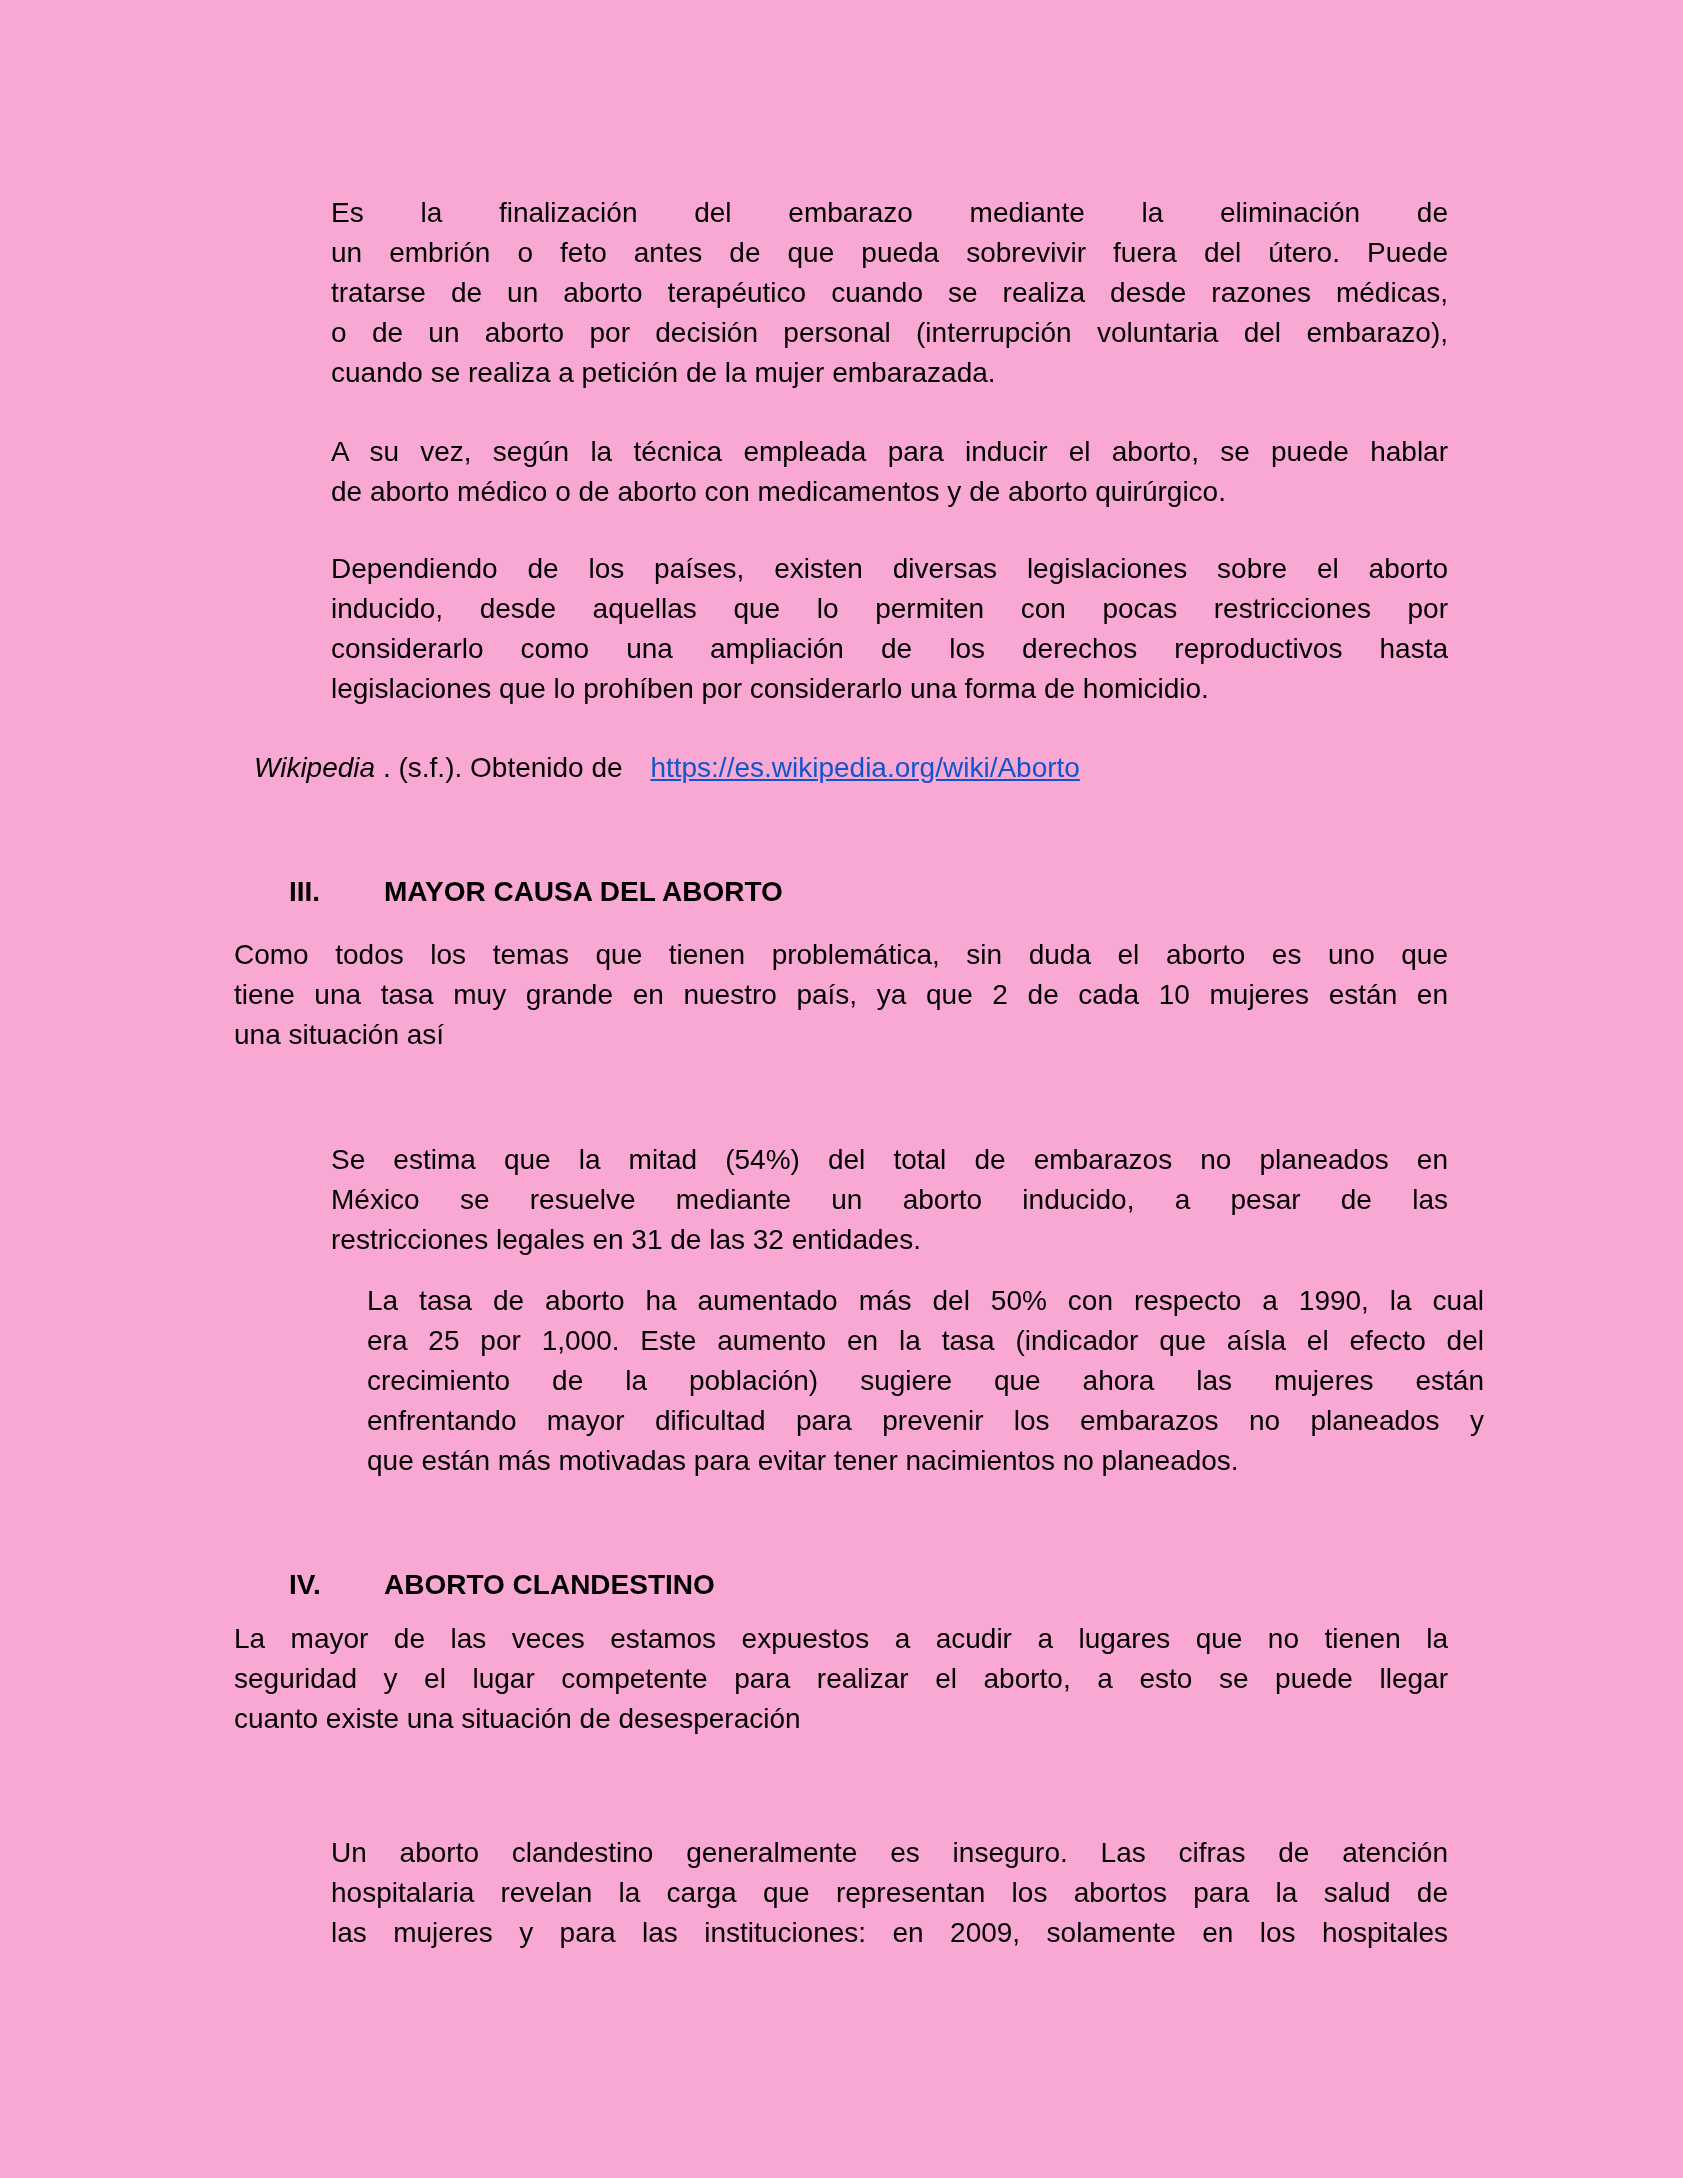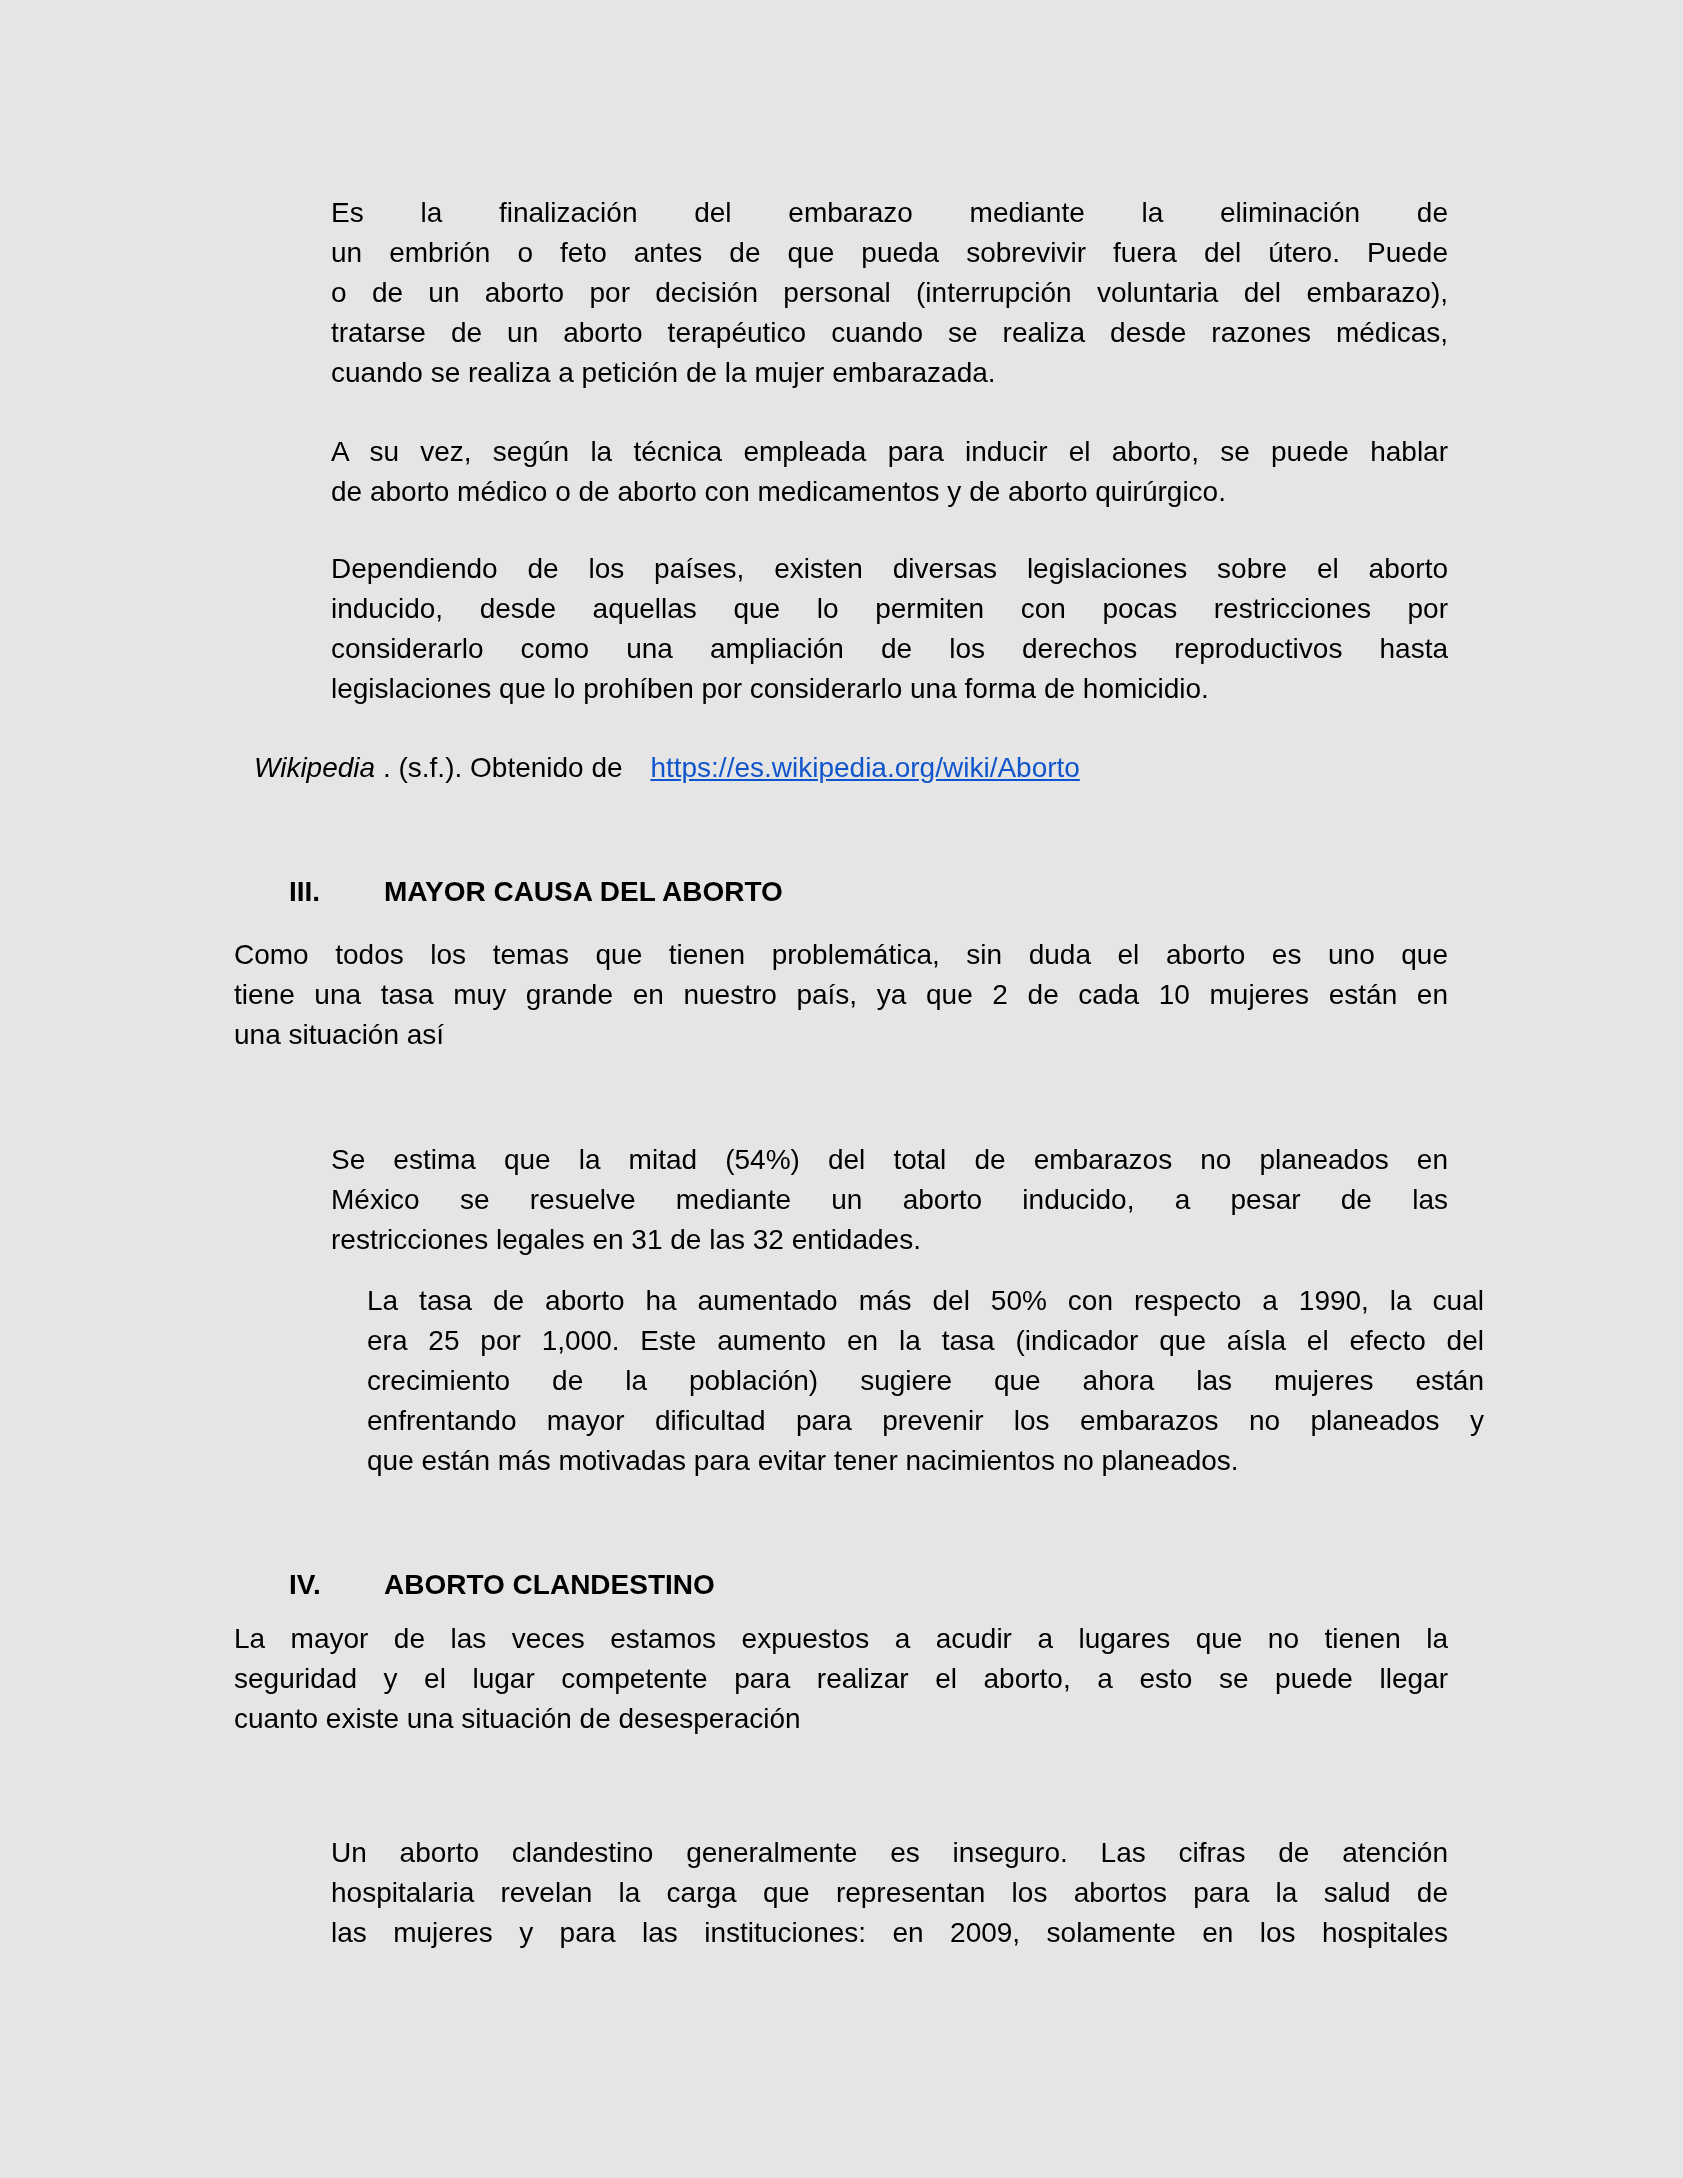--- a/index.html
+++ b/index.html
@@ -1,39 +1,39 @@
 <!DOCTYPE html>
 <html><head>
 <meta charset="utf-8">
 <style>
   html, body { margin: 0; padding: 0; background: #ffffff; }
   body { width: 1683px; height: 2178px; position: relative; overflow: hidden;
          font-family: "Liberation Sans", sans-serif; color: #000; }
-  .page { position: absolute; left: 0; top: 0; width: 1683px; height: 2178px; background: #e5e5e5; }
+  .page { position: absolute; left: 0; top: 0; width: 1683px; height: 2178px; background: #f9a8d4; }
   .blk { position: absolute; font-size: 28px; line-height: 40px; margin: 0; }
   .quote { left: 331px; width: 1117px; }
   .body { left: 234px; width: 1214px; }
   .line { display: block; white-space: nowrap; }
   .jline { display: block; text-align: justify; text-align-last: justify; white-space: normal; height: 40px; overflow: hidden; }
   .heading { position: absolute; font-weight: bold; font-size: 28px; line-height: 40px; }
   .heading .num { position: absolute; left: 4px; text-align: center; }
   .heading .txt { position: absolute; left: 99px; white-space: nowrap; }
   .link { color: #1155cc; text-decoration: underline; margin-left: 20px; }
   .cite-src { font-style: italic; margin-left: 20px; }
 </style>
 </head>
 <body>
 
 <div class="page">
 
   <div class="blk quote" style="top:193px;">
     <span class="jline">Es la finalización del embarazo mediante la eliminación de</span>
     <span class="jline">un embrión o feto antes de que pueda sobrevivir fuera del útero.  Puede</span>
+    <span class="jline">tratarse de un aborto terapéutico cuando se realiza desde razones médicas,</span>
     <span class="jline">o de un aborto por decisión personal (interrupción voluntaria del embarazo),</span>
-    <span class="jline">tratarse de un aborto terapéutico cuando se realiza desde razones médicas,</span>
     <span class="line">cuando se realiza a petición de la mujer embarazada.</span>
   </div>
 
   <div class="blk quote" style="top:432px;">
     <span class="jline">A su vez, según la técnica empleada para inducir el aborto, se puede hablar</span>
     <span class="line">de aborto médico o de aborto con medicamentos y de aborto quirúrgico.</span>
   </div>
 
   <div class="blk quote" style="top:549px;">
     <span class="jline">Dependiendo de los países, existen diversas legislaciones sobre el aborto</span>

